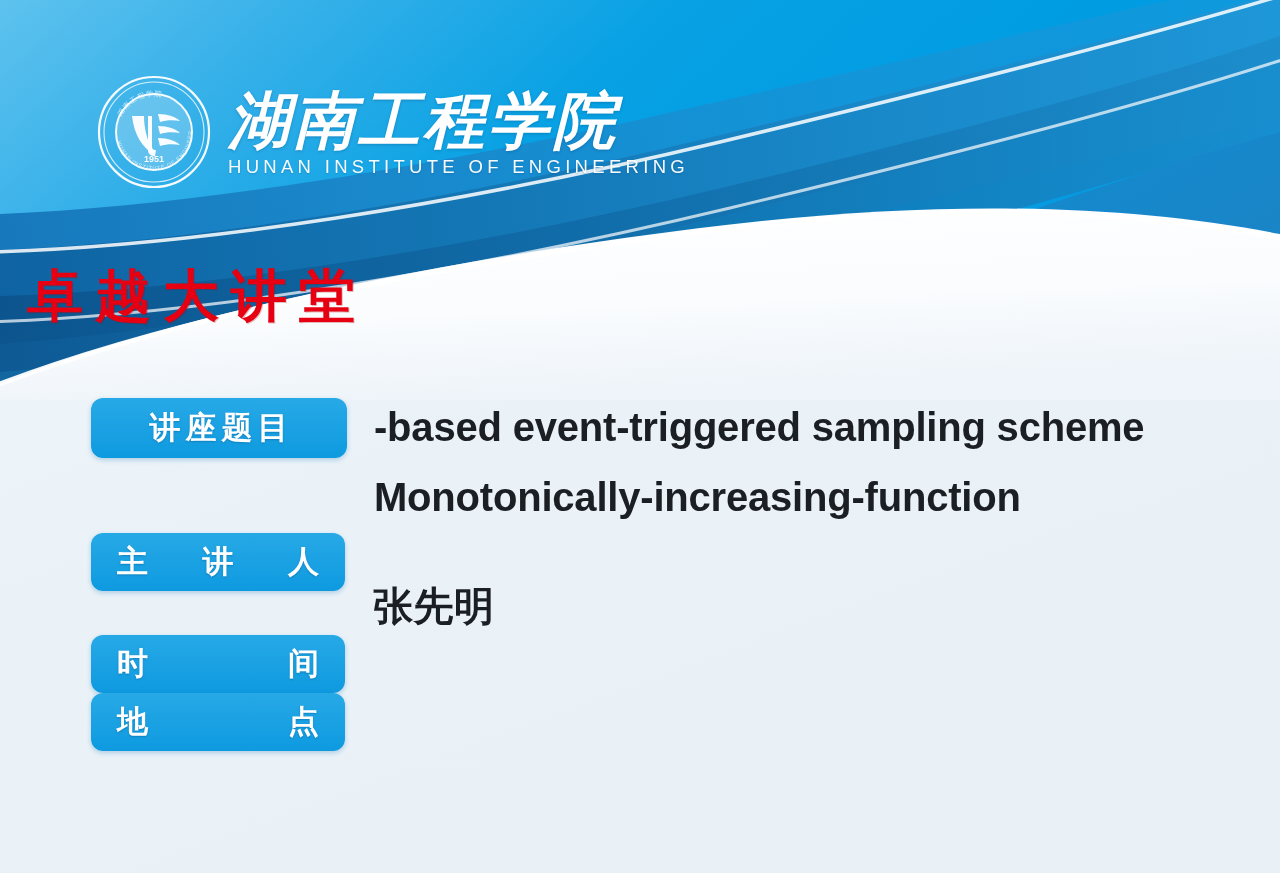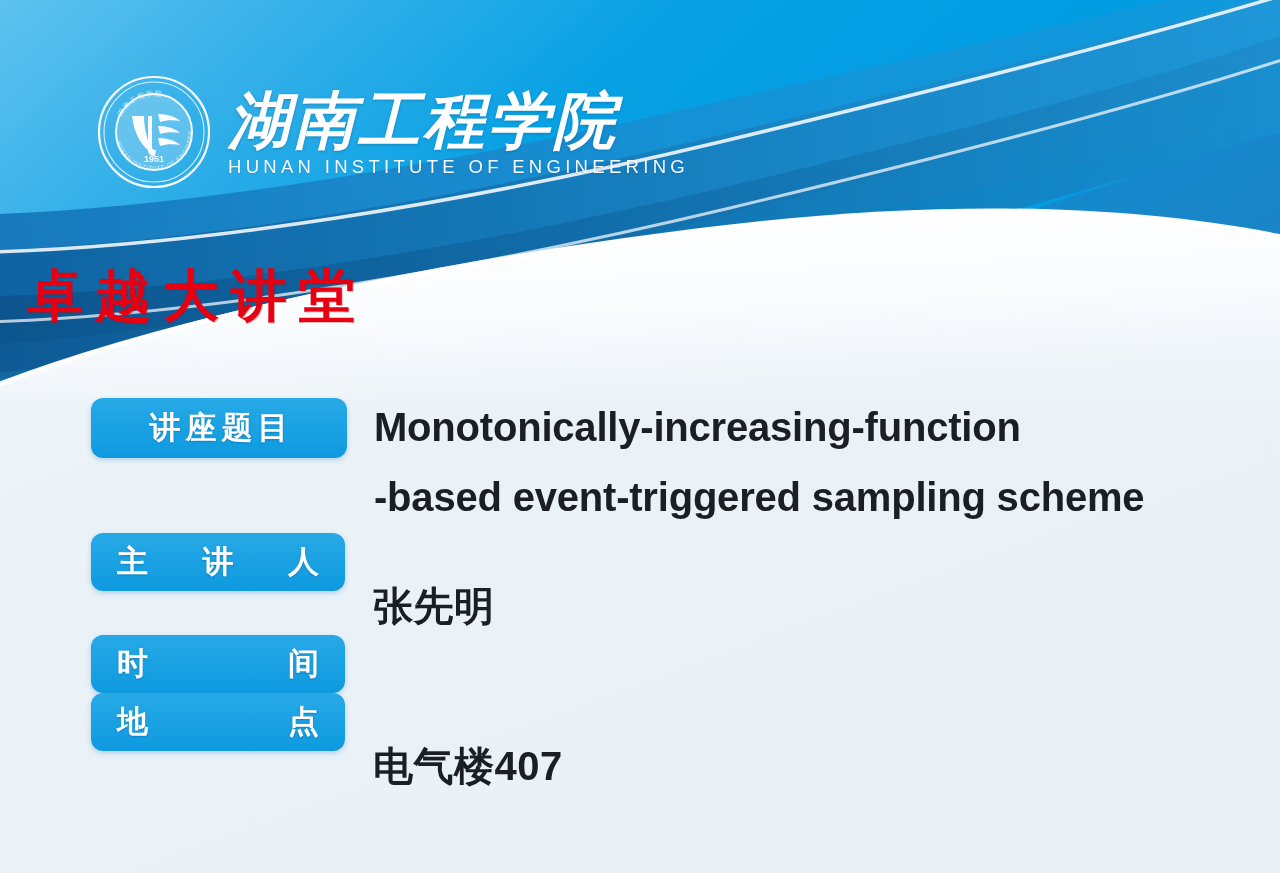--- a/index.html
+++ b/index.html
@@ -195,22 +195,22 @@
     </div>
   </div>
 
   <div class="main-title">卓越大讲堂</div>
 
   <div class="rows">
 
     <div class="row row-title">
       <div class="tag tag-title">讲座题目</div>
       <div class="value value-title">
+        <span class="value-line">-based event-triggered sampling scheme</span>
         <span class="value-line">Monotonically-increasing-function</span>
-        <span class="value-line">-based event-triggered sampling scheme</span>
       </div>
     </div>
 
     <div class="row row-speaker">
       <div class="tag tag-wide">
         <span>
           <em style="font-style:normal">主</em>
           <em style="font-style:normal">讲</em>
           <em style="font-style:normal">人</em>
         </span>
@@ -227,17 +227,16 @@
       </div>
     </div>
 
     <div class="row row-place">
       <div class="tag tag-wide">
         <span>
           <em style="font-style:normal">地</em>
           <em style="font-style:normal">点</em>
         </span>
       </div>
-      <div class="value value-plain">电气楼407</div>
     </div>
 
   </div>
 </div>
 
 </body></html>

